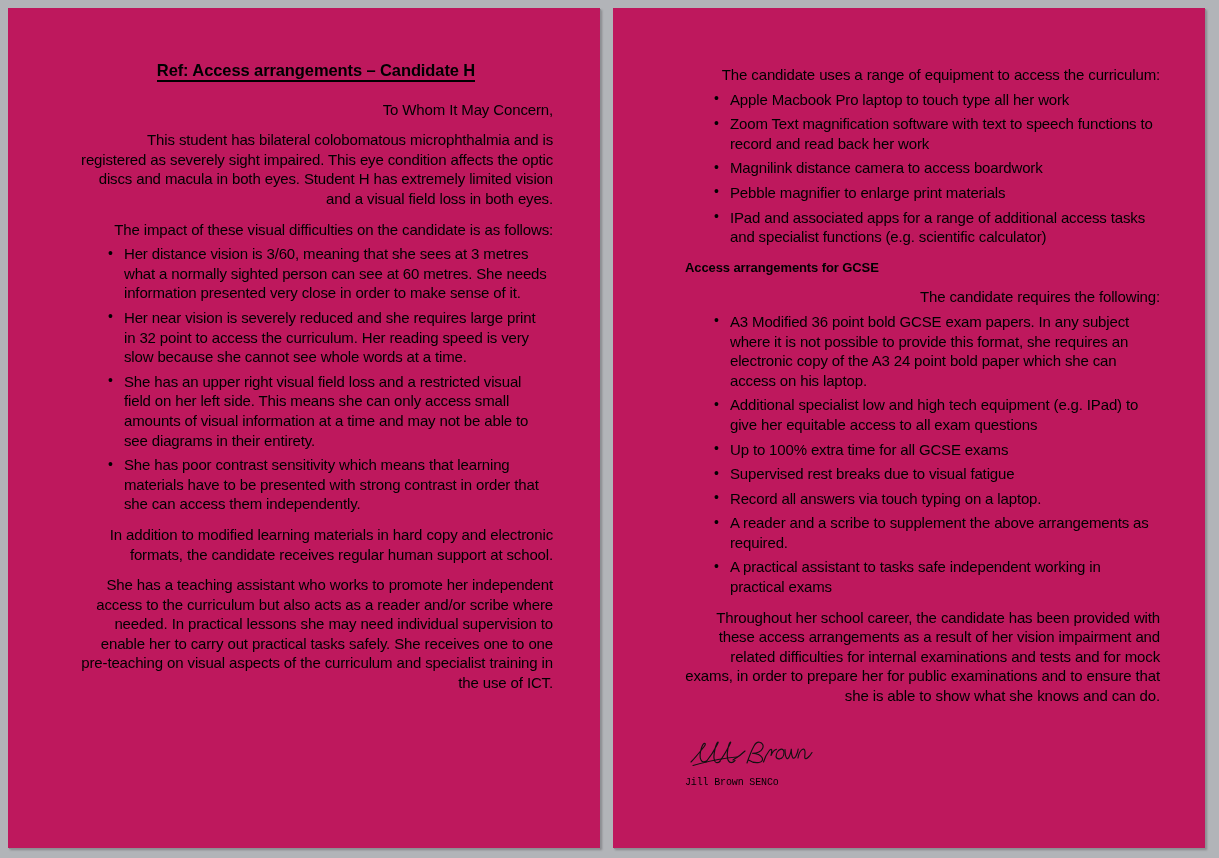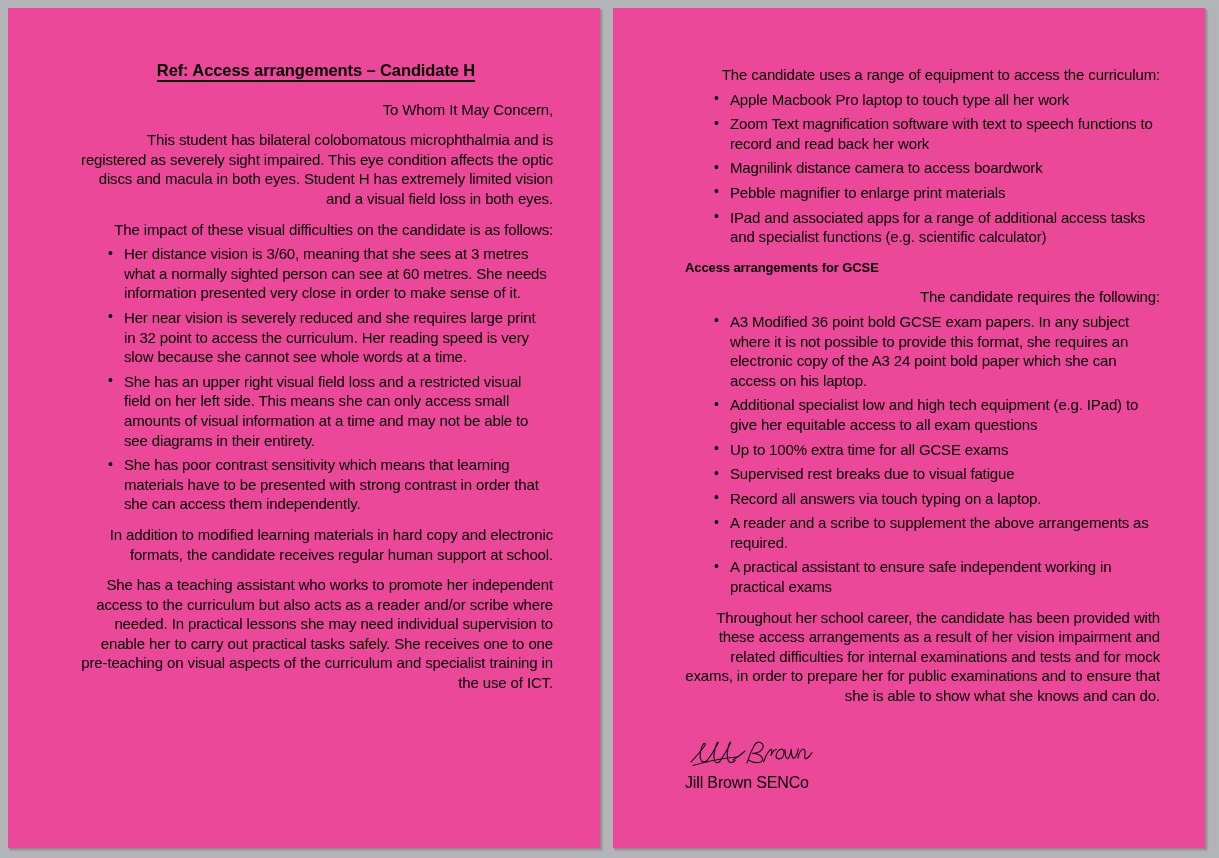--- a/index.html
+++ b/index.html
@@ -18,21 +18,21 @@
     width: 1219px;
     height: 858px;
     background: #b2b4b8;
     overflow: hidden;
   }
   .page {
     position: absolute;
     top: 8px;
     width: 592px;
     height: 840px;
-    background: #ec4899;
+    background: #be185d;
     box-shadow: 1px 1px 0 #8d8f93, 2px 2px 2px rgba(0,0,0,0.25);
     overflow: hidden;
   }
   #page-left  { left: 8px; }
   #page-right { left: 613px; }
 
   .page-body {
     position: absolute;
     left: 71px;
     right: 48px;
@@ -99,24 +99,25 @@
     line-height: 19.6px;
   }
 
   .signature-block { margin-top: 34px; }
   .signature-mark {
     height: 30px;
     margin-bottom: 3px;
   }
   .signature-mark svg { display: block; }
   .signature-name {
-    font-size: 16px;
+    font-size: 10px;
     line-height: 19.6px;
     color: #000;
     letter-spacing: -0.15px;
+    font-family: Liberation Mono, monospace;
   }
 </style>
 </head>
 <body>
 
 <div id="viewport">
 
   <div class="page" id="page-left">
     <div class="page-body">
 
@@ -159,21 +160,21 @@
 
       <p class="para tight">The candidate requires the following:</p>
 
       <ul class="bullets tight-top">
         <li>A3 Modified 36 point bold GCSE exam papers. In any subject where it is not possible to provide this format, she requires an electronic copy of the A3 24 point bold paper which she can access on his laptop.</li>
         <li>Additional  specialist low and high tech equipment (e.g. IPad) to give her equitable access to all exam questions</li>
         <li>Up to 100% extra time for all GCSE exams</li>
         <li>Supervised rest breaks due to visual fatigue</li>
         <li>Record all answers via touch typing on a laptop.</li>
         <li>A reader and a scribe to supplement the above arrangements as required.</li>
-        <li>A practical assistant to ensure safe independent working in practical exams</li>
+        <li>A practical assistant to tasks safe independent working in practical exams</li>
       </ul>
 
       <p class="para">Throughout her school career, the candidate has been provided with these access arrangements as a result of her vision impairment and related difficulties for internal examinations and tests and for mock exams, in order to prepare her for public examinations and to ensure that she is able to show what she knows and can do.</p>
 
 
       <div class="signature-block">
         <div class="signature-mark">
           <svg width="130" height="30" viewBox="0 0 130 30" aria-hidden="true">
             <g fill="none" stroke="#111111" stroke-width="1.15" stroke-linecap="round" stroke-linejoin="round">
               <path d="M6 22 C10 18, 14 13, 18 8 C20 5.5, 21 4, 20 3.5 C19 3.2, 17.5 5, 16.5 8 C15 12.5, 14.5 17, 16 20 C17 22, 19 22.5, 21.5 21"></path>

